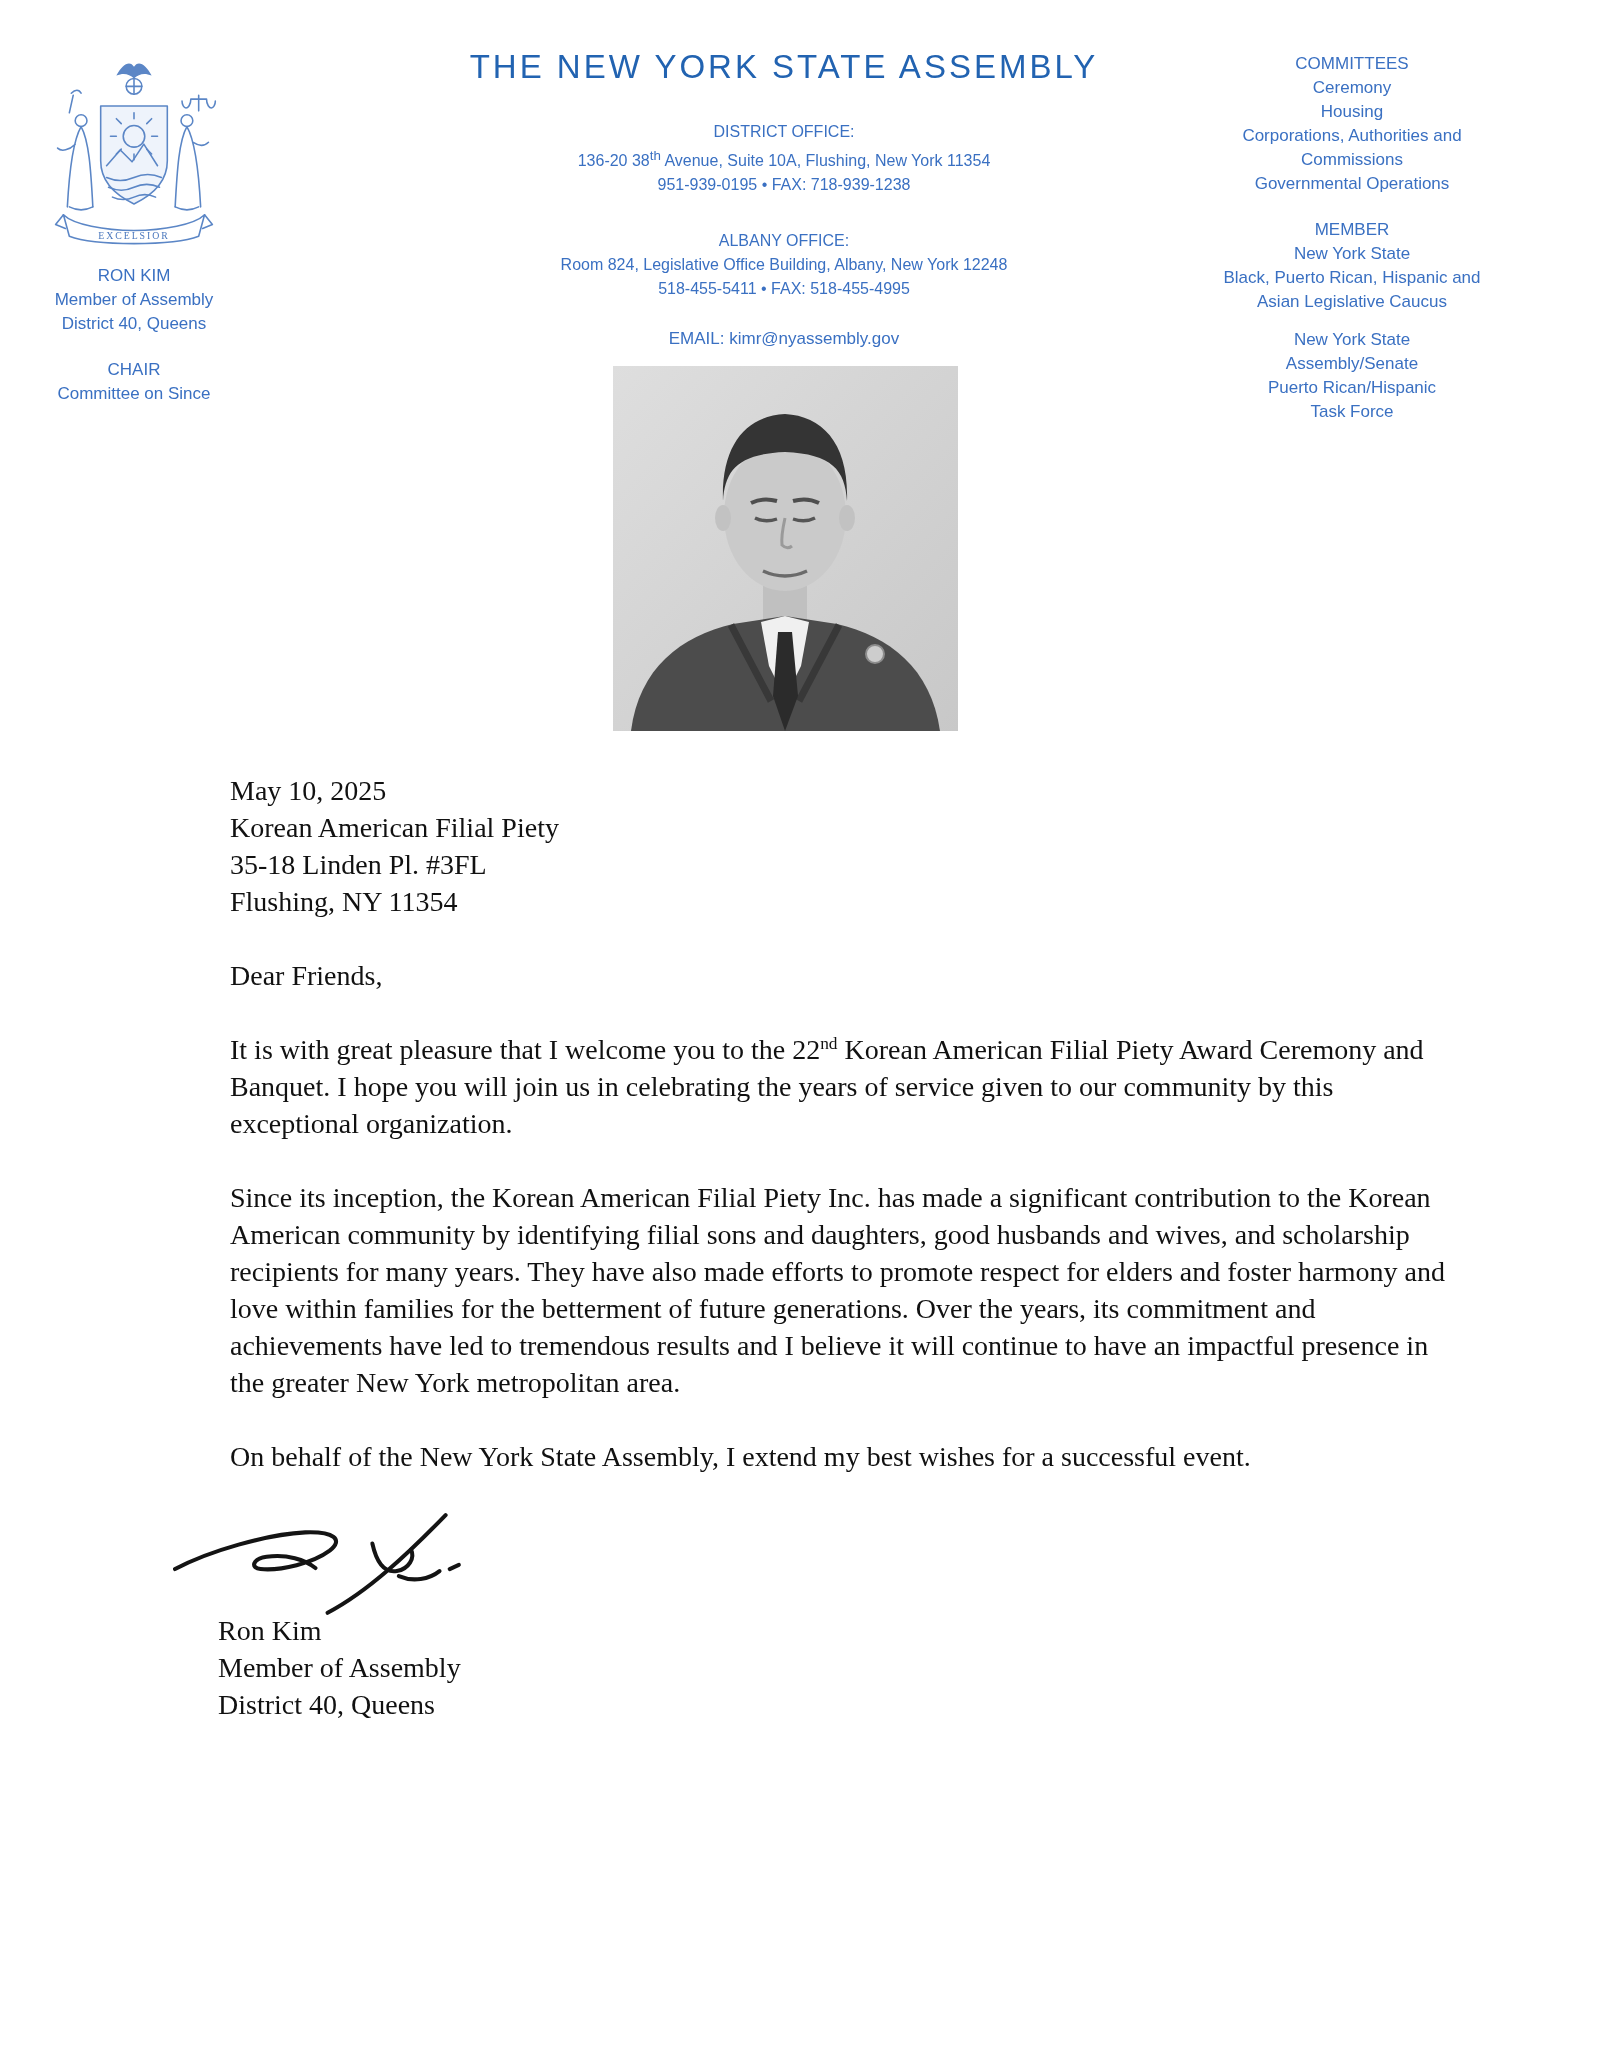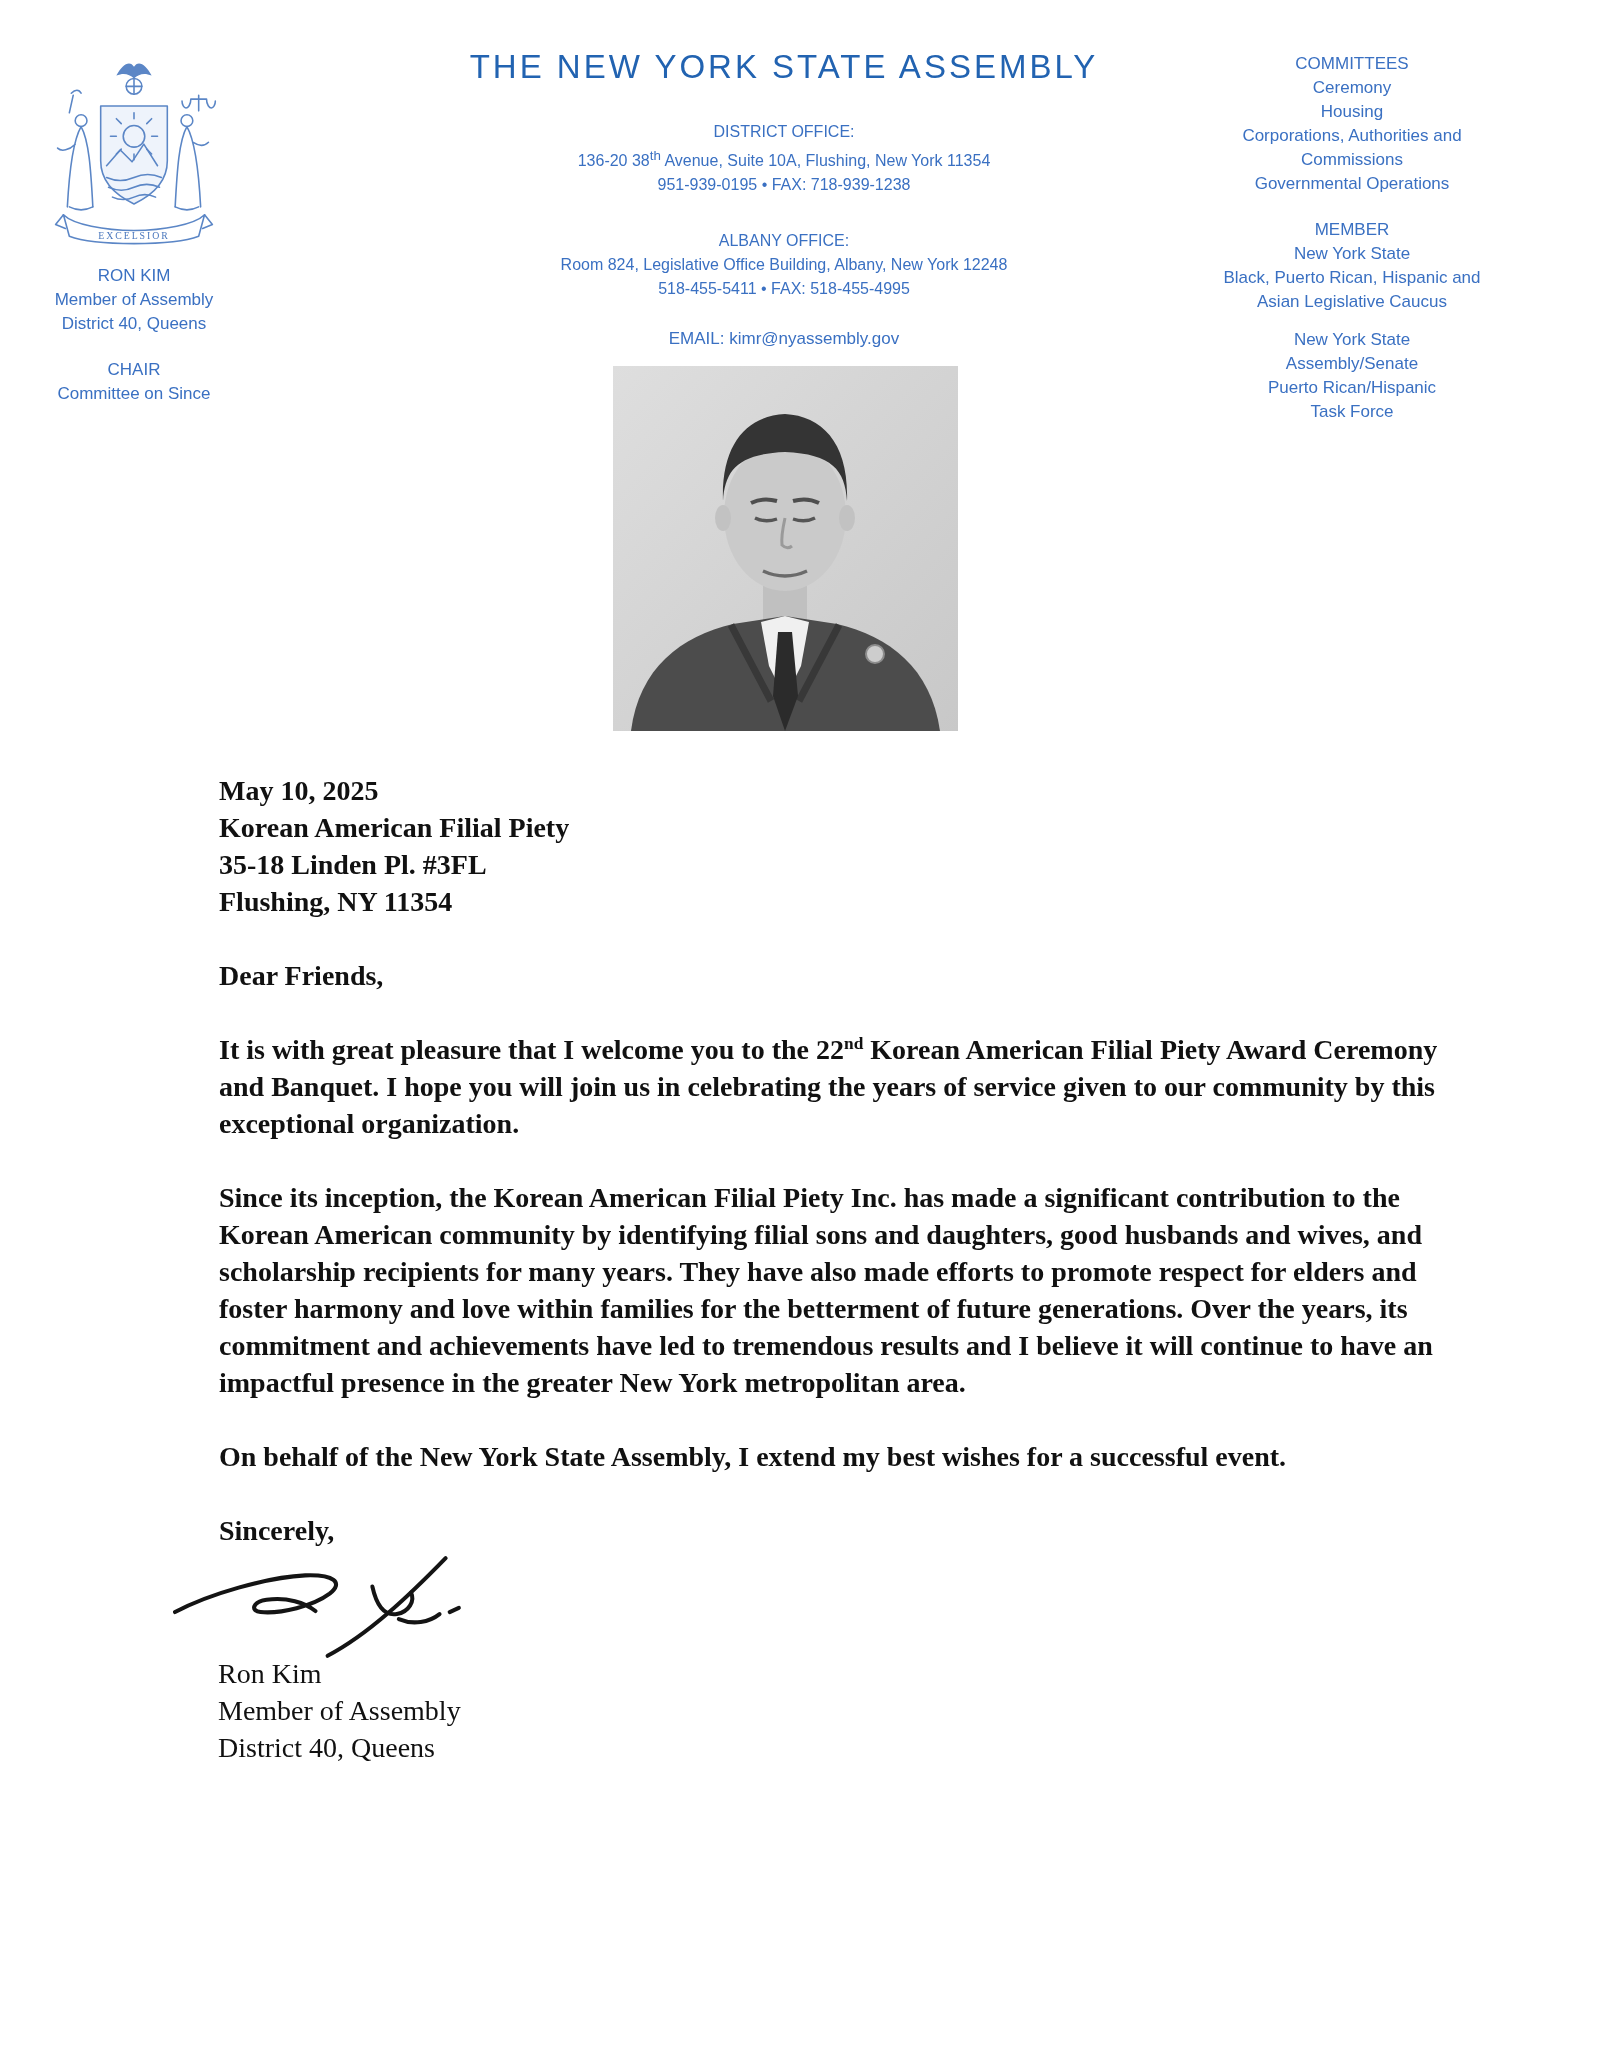--- a/index.html
+++ b/index.html
@@ -48,21 +48,21 @@
     position:absolute; left:613px; top:366px;
     width:345px; height:365px;
   }
 
   
   .letter-body {
     position:absolute; left:218px; top:772px; width:1235px;
     font-family:"Liberation Serif", serif;
     font-size:28px; line-height:37px; color:#111111;
   }
-  .letter-body .block { margin:0 0 37px 1px;font-weight:bold; }
+  .letter-body .block { margin:0 0 37px 12px; }
   .letter-body sup { font-size:0.62em; line-height:0; }
   .closing { margin-bottom:6px !important; }
   .signature-wrap { margin-left:-45px; height:112px; margin-bottom:0; }
   .signer-block { margin-top:-12px; }
 </style>
 </head>
 <body>
 
 <div class="page">
 
@@ -183,21 +183,20 @@
     </div>
 
     <div class="block">Dear Friends,</div>
 
     <p class="block"><span>It is with great pleasure that I welcome you to the 22</span><sup>nd</sup><span> Korean American Filial Piety Award Ceremony and Banquet. I hope you will join us in celebrating the years of service given to our community by this exceptional organization.</span></p>
 
     <p class="block">Since its inception, the Korean American Filial Piety Inc. has made a significant contribution to the Korean American community by identifying filial sons and daughters, good husbands and wives, and scholarship recipients for many years. They have also made efforts to promote respect for elders and foster harmony and love within families for the betterment of future generations. Over the years, its commitment and achievements have led to tremendous results and I believe it will continue to have an impactful presence in the greater New York metropolitan area.</p>
 
     <p class="block">On behalf of the New York State Assembly, I extend my best wishes for a successful event.</p>
 
-    <div class="block closing">Sincerely,</div>
 
     <div class="signature-wrap">
       <svg width="295" height="112" viewBox="0 0 290 110">
         <g stroke="#141414" stroke-width="4" fill="none" stroke-linecap="round" stroke-linejoin="round">
           <path d="M2,56 C36,38 92,22 130,20 C158,19 168,27 154,38 C138,50 106,58 86,56 C76,55 78,46 92,44 C112,41 130,47 140,55"></path>
           <path d="M268,3 C232,40 192,78 152,99"></path>
           <path d="M196,31 C200,49 207,60 220,58 C232,56 238,45 234,37"></path>
           <path d="M222,63 C236,69 252,66 262,58"></path>
           <path d="M272,56 l9,-4"></path>
         </g>

